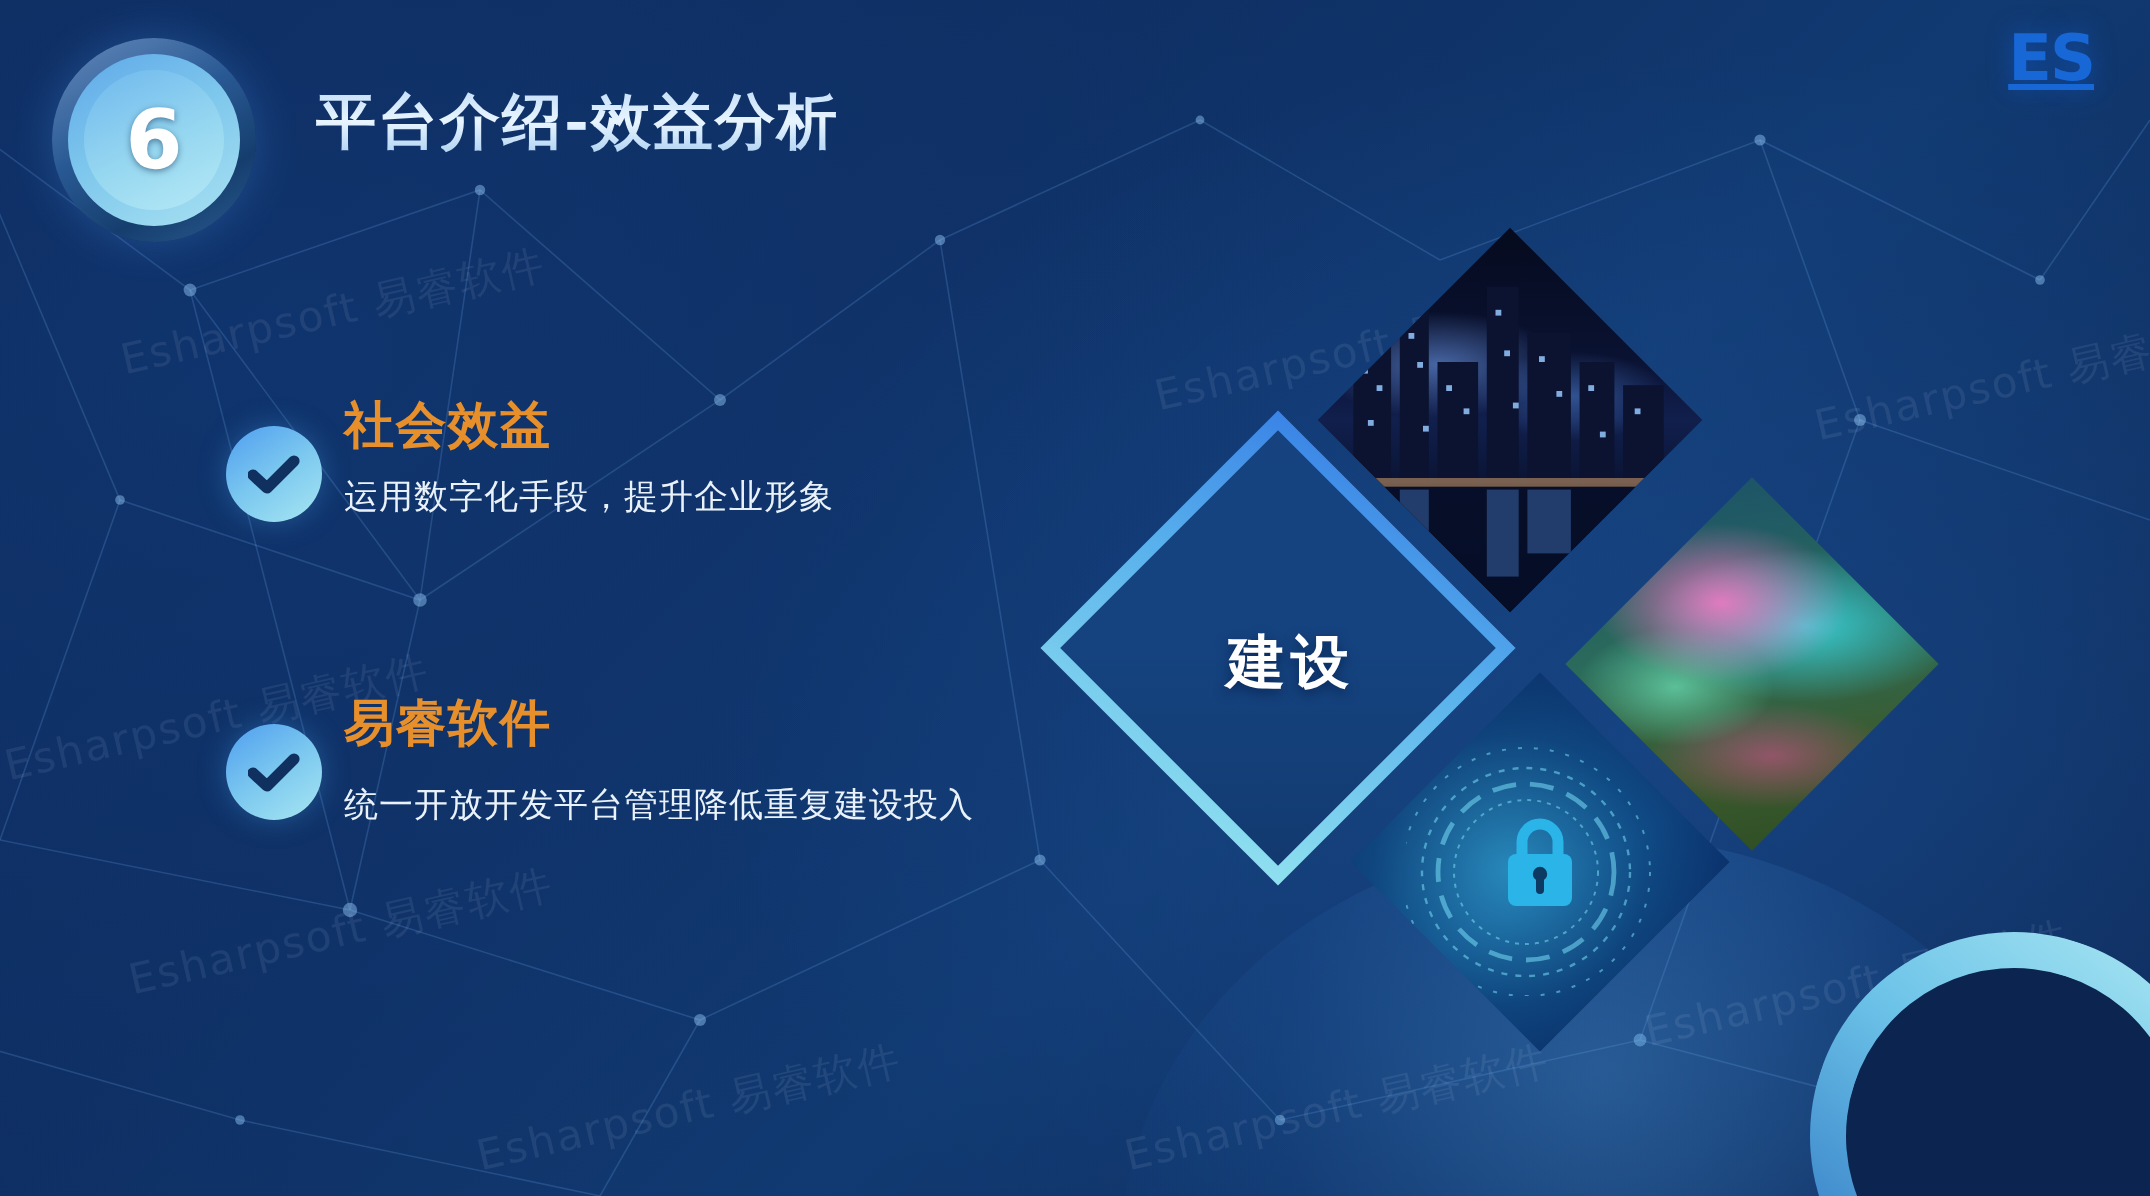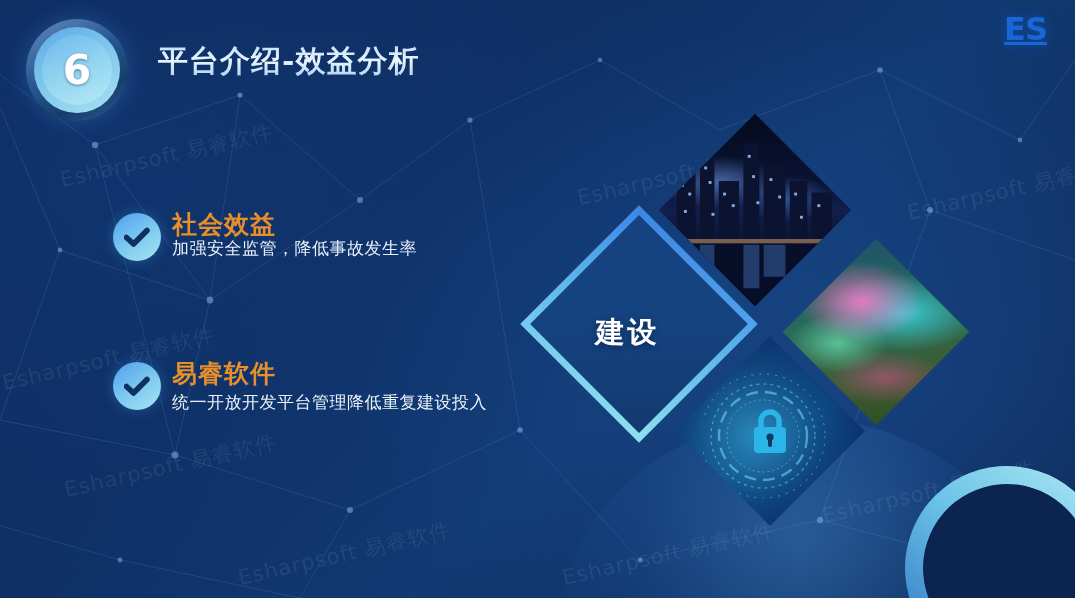--- a/index.html
+++ b/index.html
@@ -132,21 +132,21 @@
     position: absolute;
     left: 11px;
     top: 13px;
     width: 26px;
     height: 22px;
   }
 
   .sec-head {
     position: absolute;
     left: 59px;
-    top: 12px;
+    top: 0;
     font-size: 25px;
     font-weight: bold;
     color: #e68f2b;
     white-space: nowrap;
     letter-spacing: 1px;
   }
   .sec-lines {
     position: absolute;
     left: 59px;
     top: 37px;
@@ -177,21 +177,21 @@
     box-sizing: border-box;
   }
   .diamond-outline::after {
     content: "";
     position: absolute;
     left: 7px; top: 7px; right: 7px; bottom: 7px;
     background: linear-gradient(135deg, #16437f 0%, #15437f 50%, #123a70 100%);
   }
   .diamond-label {
     position: absolute;
-    left: 50px;
+    left: 68px;
     top: 196px;
     width: 145px;
     text-align: center;
     color: #ffffff;
     font-size: 29px;
     font-weight: bold;
     line-height: 36px;
     letter-spacing: 3px;
     text-shadow: 0 2px 6px rgba(0,20,60,0.55);
   }
@@ -339,21 +339,21 @@
   <div class="title">平台介绍-效益分析</div>
 
   <div class="section sec-1">
     <div class="check">
       <svg viewBox="0 0 26 22">
         <path d="M2.5 11.5 L9.5 18 L23 4.5" fill="none" stroke="#10305f" stroke-width="5.6" stroke-linecap="round" stroke-linejoin="round"></path>
       </svg>
     </div>
     <div class="sec-head">社会效益</div>
     <div class="sec-lines">
-      <div class="sec-line">加强安全监管，降低事故发生率</div>
+      <div class="sec-line">运用数字化手段，提升企业形象</div>
     </div>
   </div>
 
   <div class="section sec-2">
     <div class="check">
       <svg viewBox="0 0 26 22">
         <path d="M2.5 11.5 L9.5 18 L23 4.5" fill="none" stroke="#10305f" stroke-width="5.6" stroke-linecap="round" stroke-linejoin="round"></path>
       </svg>
     </div>
     <div class="sec-head">易睿软件</div>

